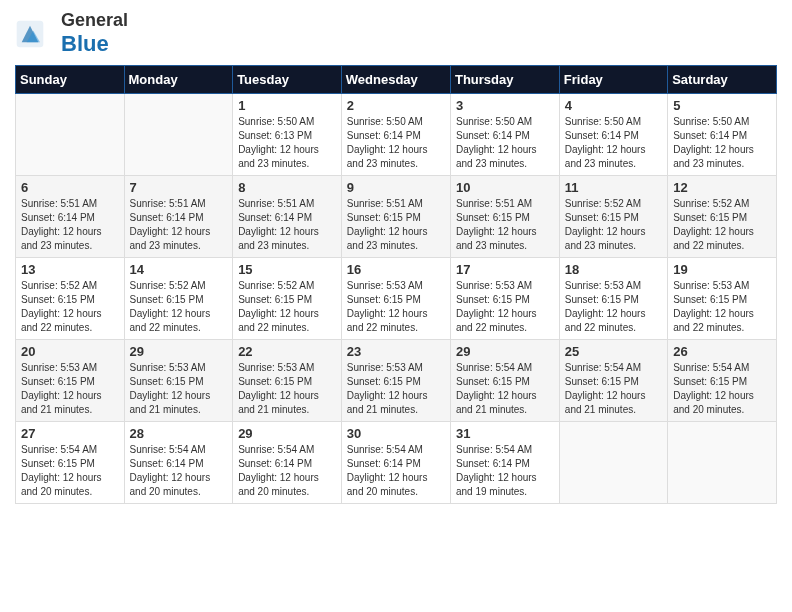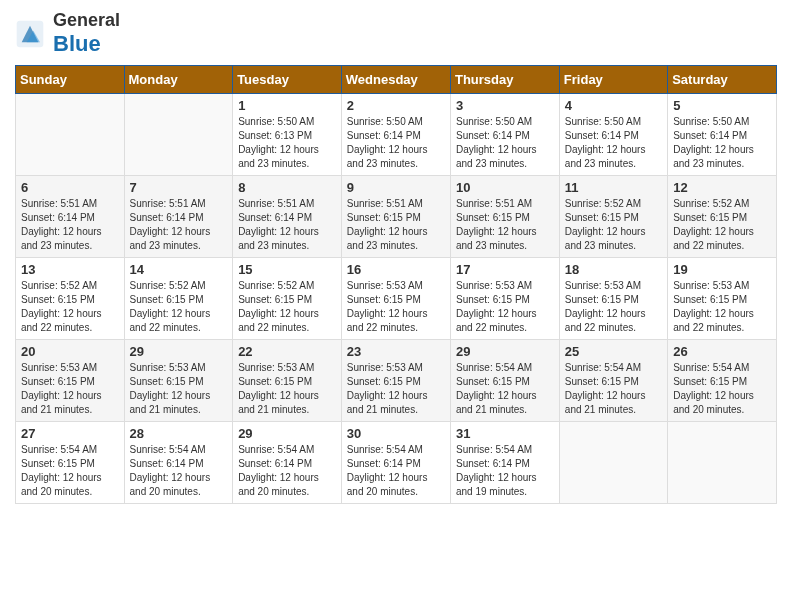--- a/index.html
+++ b/index.html
@@ -12,21 +12,21 @@
     }
     .header-area {
       display: flex;
       justify-content: space-between;
       align-items: flex-start;
       margin-bottom: 8px;
     }
     .logo {
       display: flex;
       align-items: center;
-      gap: 8px;
+      gap: 16px;
     }
     .logo-text-general {
       font-size: 18px;
       font-weight: bold;
       color: #333;
     }
     .logo-text-blue {
       font-size: 22px;
       font-weight: bold;
       color: #1a6faf;
@@ -46,21 +46,21 @@
     .subtitle {
       font-size: 16px;
       color: #555;
     }
     .calendar {
       width: 100%;
       border-collapse: collapse;
       border: 1px solid #ccc;
     }
     .calendar th {
-      background: #a16207;
+      background: #0f172a;
       color: #fff;
       font-size: 13px;
       font-weight: bold;
       padding: 6px 4px;
       text-align: left;
       border: 1px solid #1f5a9a;
     }
     .calendar td {
       vertical-align: top;
       border: 1px solid #ddd;

